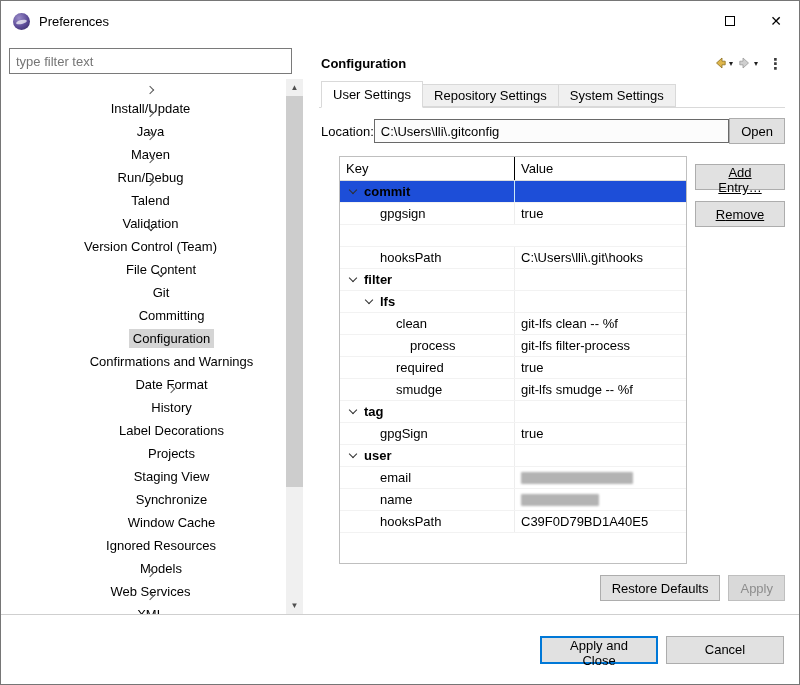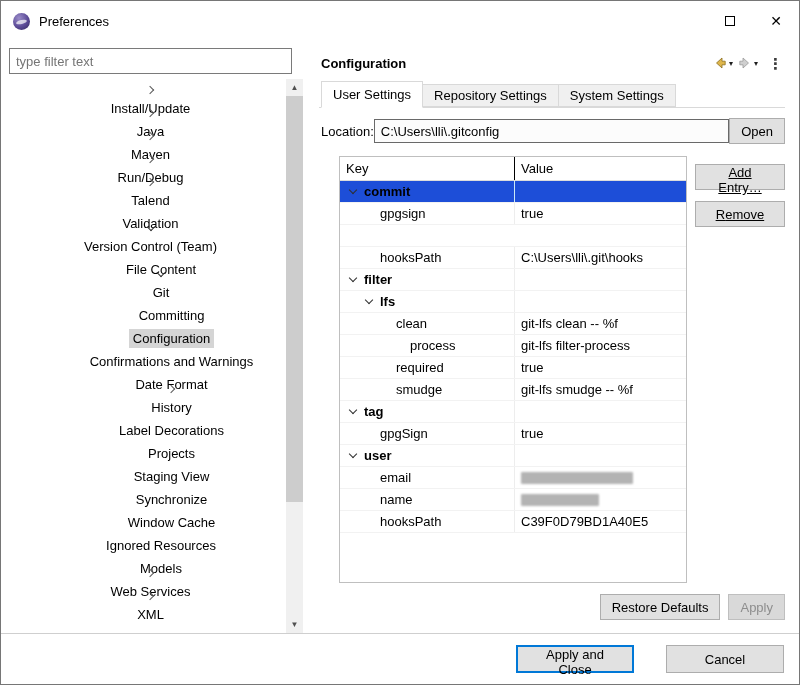--- a/index.html
+++ b/index.html
@@ -76,21 +76,21 @@
   .tcell.val { flex:1; padding-left:6px; }
   .trow.group .klbl { font-weight:bold; }
   .klbl { padding:0 2px; }
   .redacted { height:12px; background:#b3b3b3; border-radius:1px; filter:blur(.8px); display:inline-block; }
 
   .side-col { width:90px; flex:none; display:flex; flex-direction:column; gap:11px; padding-top:8px; }
   .side-col button { width:100%;text-decoration:underline; }
 
   .panel-footer { display:flex; justify-content:flex-end; gap:8px; padding:11px 0 13px; flex:none; }
 
-  .dialog-footer { flex:none; height:51px; border-top:1px solid #cfcfcf; display:flex; justify-content:flex-end; align-items:center; gap:32px; padding-right:15px; background:#fff; }
+  .dialog-footer { flex:none; height:70px; border-top:1px solid #cfcfcf; display:flex; justify-content:flex-end; align-items:center; gap:8px; padding-right:15px; background:#fff; }
   .dialog-footer button { width:118px; height:28px; }
   .default-btn { border:2px solid #0078d7 !important; }
 </style>
 </head>
 <body>
 
 <div class="window">
 
   <div class="titlebar">
     <span class="app-icon"></span>

